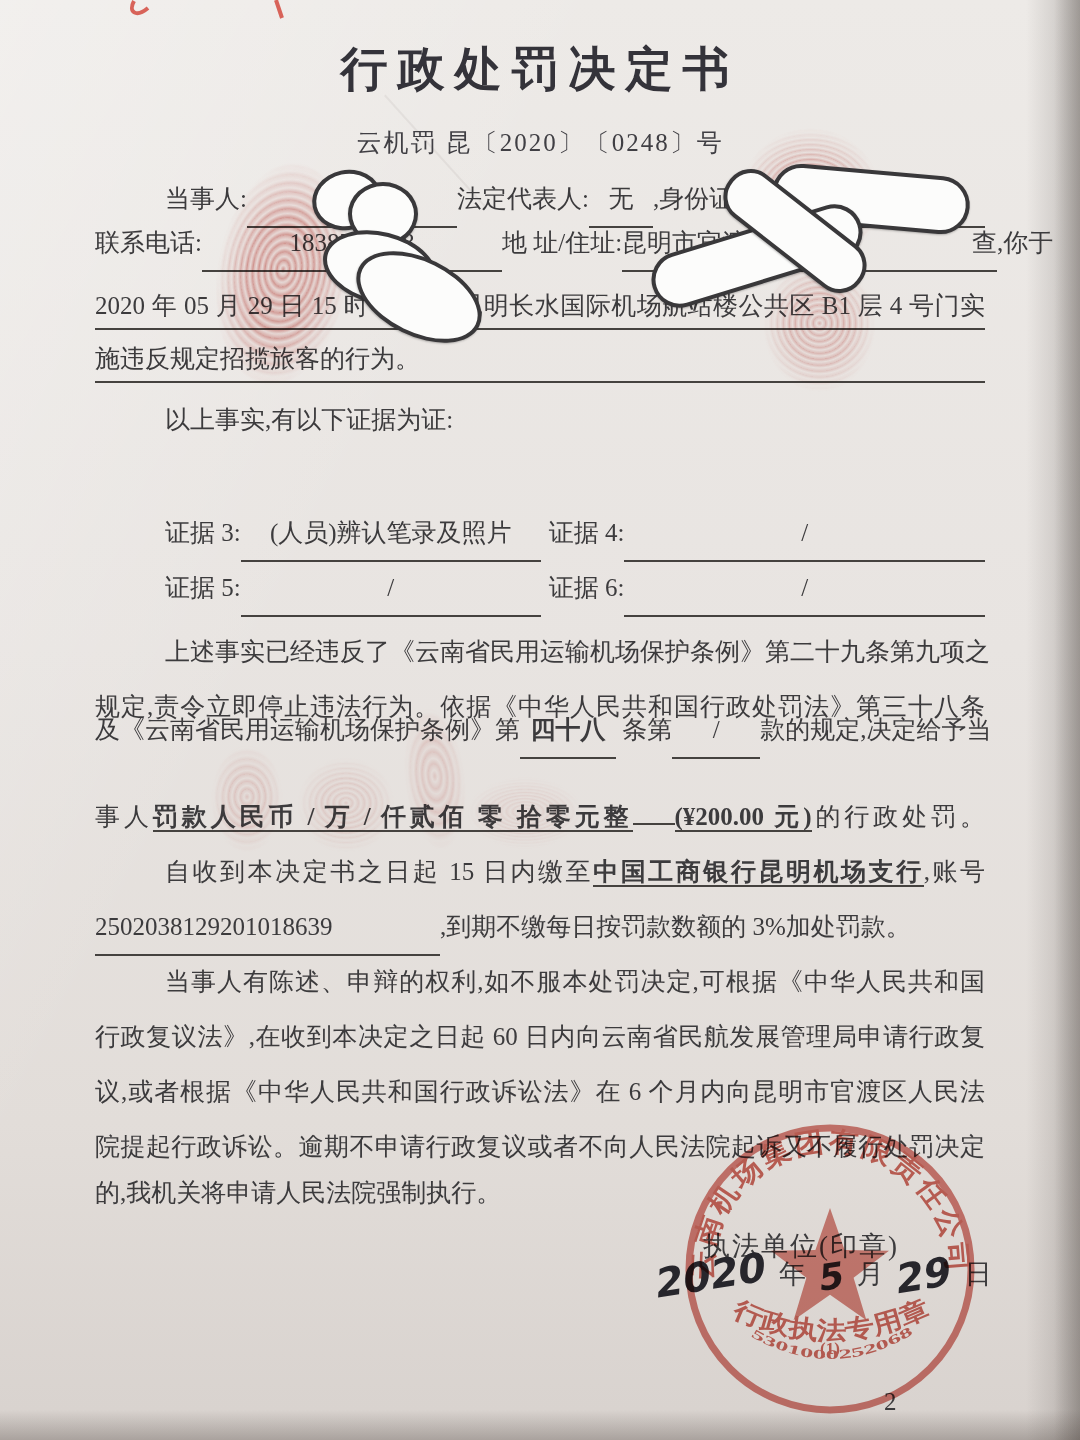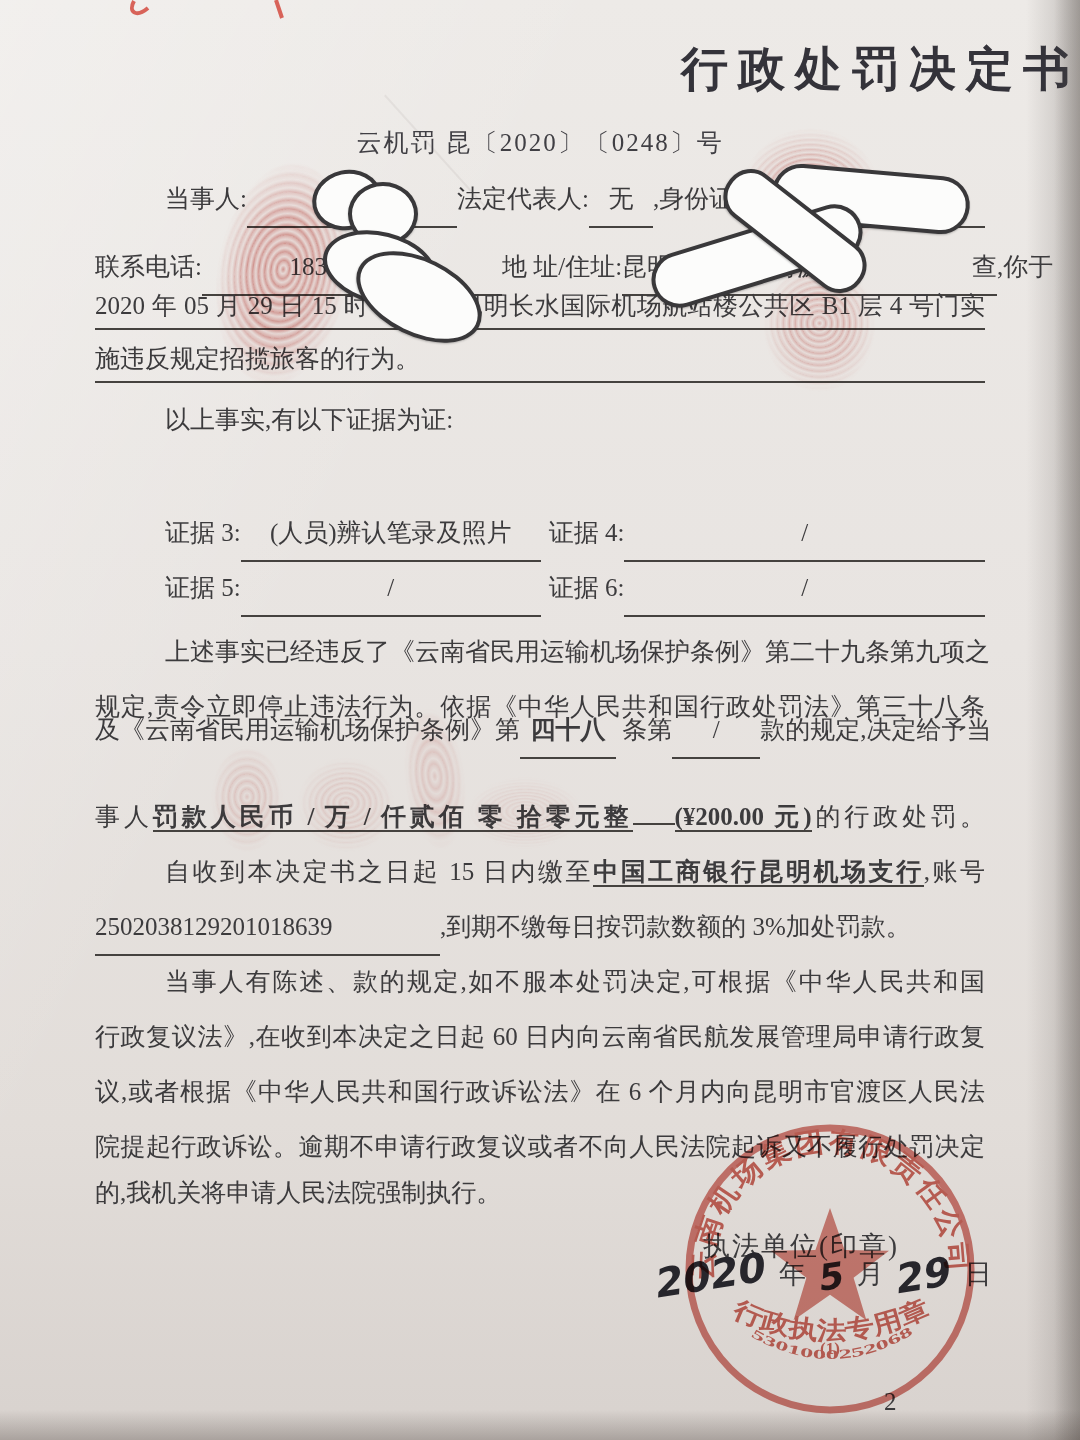--- a/index.html
+++ b/index.html
@@ -11,21 +11,21 @@
       linear-gradient(to right, rgba(0,0,0,0) 95%, rgba(90,83,79,0.30) 100%),
       linear-gradient(to bottom,#edeae7 0%,#e8e4e1 45%,#e2ddd9 78%,#d8d2ce 100%);
   }
   .edge-right{position:absolute;right:0;top:0;width:26px;height:100%;
     background:linear-gradient(to right, rgba(0,0,0,0), rgba(92,85,80,0.35));z-index:6;}
   .shadow-bottom{position:absolute;bottom:0;left:0;width:100%;height:30px;
     background:linear-gradient(to top, rgba(62,52,46,0.30), rgba(62,52,46,0));z-index:6;}
   .crease{position:absolute;left:360px;top:150px;width:150px;height:2px;
     background:rgba(80,70,64,0.07);transform:rotate(48deg);z-index:0;}
 
-  .title{position:absolute;left:0;top:38px;width:100%;margin:0;text-align:right;
+  .title{position:absolute;left:0;top:38px;width:100%;margin:0;text-align:center;
     font-size:47px;font-weight:700;letter-spacing:10px;color:#34333a;}
   .docno{position:absolute;left:0;top:126px;width:100%;text-align:center;
     font-size:25px;letter-spacing:2px;color:#403f44;}
 
   .ln{position:absolute;left:95px;right:95px;height:54px;line-height:54px;
     font-size:25px;white-space:nowrap;color:#3c3b3d;}
   .flex{display:flex;align-items:flex-start;}
   .just{text-align:justify;text-align-last:justify;}
   .sp70{display:inline-block;width:70px;flex:0 0 70px;}
   .indent{text-indent:70px;}
@@ -98,21 +98,21 @@
     <span class="sp70"></span>
     <span>当事人:</span>
     <span class="u w210 ctr">袁昌</span>
     <span>法定代表人:</span>
     <span class="u w70 ctr">无</span>
     <span>,</span>
     <span>身份证号码:</span>
     <span class="u grow"><span>51032219</span><span class="hidden-tail">36000</span></span>
   </div>
 
-  <div class="ln flex" style="top:240px">
+  <div class="ln flex" style="top:216px">
     <span>联系电话:</span>
     <span class="u w300 ctr">1838715588</span>
     <span>地 址/住址:</span>
     <span class="u grow"><span>昆明市官渡区博源</span><span style="display:inline-block;width:150px"></span><span>查</span></span>
     <span>,</span>
     <span>你于</span>
   </div>
 
   <div class="ln" style="top:283px">
     <span class="ul-line just">2020 年 05 月 29 日 15 时 00 分在昆明长水国际机场航站楼公共区 B1 层 4 号门实</span>
@@ -149,21 +149,21 @@
     <span>事人</span><span class="u bold">罚款人民币  / 万 / 仟贰佰 零 拾零元整</span><span class="u" style="display:inline-block;width:42px"></span><span class="u bold">(¥200.00 元)</span><span>的行政处罚。</span>
   </div>
 
   <div class="ln indent just" style="top:845px">
     <span>自收到本决定书之日起 15 日内缴至</span><span class="u bold">中国工商银行昆明机场支行</span><span>,账号</span>
   </div>
   <div class="ln" style="top:900px">
     <span class="u w330">2502038129201018639</span><span>,到期不缴每日按罚款数额的 3%加处罚款。</span>
   </div>
 
-  <div class="ln indent just" style="top:955px">当事人有陈述、款的规定,如不服本处罚决定,可根据《中华人民共和国</div>
+  <div class="ln indent just" style="top:955px">当事人有陈述、申辩的权利,如不服本处罚决定,可根据《中华人民共和国</div>
   <div class="ln just" style="top:1010px">行政复议法》,在收到本决定之日起 60 日内向云南省民航发展管理局申请行政复</div>
   <div class="ln just" style="top:1065px">议,或者根据《中华人民共和国行政诉讼法》在 6 个月内向昆明市官渡区人民法</div>
   <div class="ln just" style="top:1120px">院提起行政诉讼。逾期不申请行政复议或者不向人民法院起诉又不履行处罚决定</div>
   <div class="ln" style="top:1166px">的,我机关将申请人民法院强制执行。</div>
 
   <div class="sig-unit">执法单位(印章)</div>
   <div class="sig-date">
     <span class="hand">2020</span>
     <span class="unit">年</span>
     <span class="hand small">5</span>

